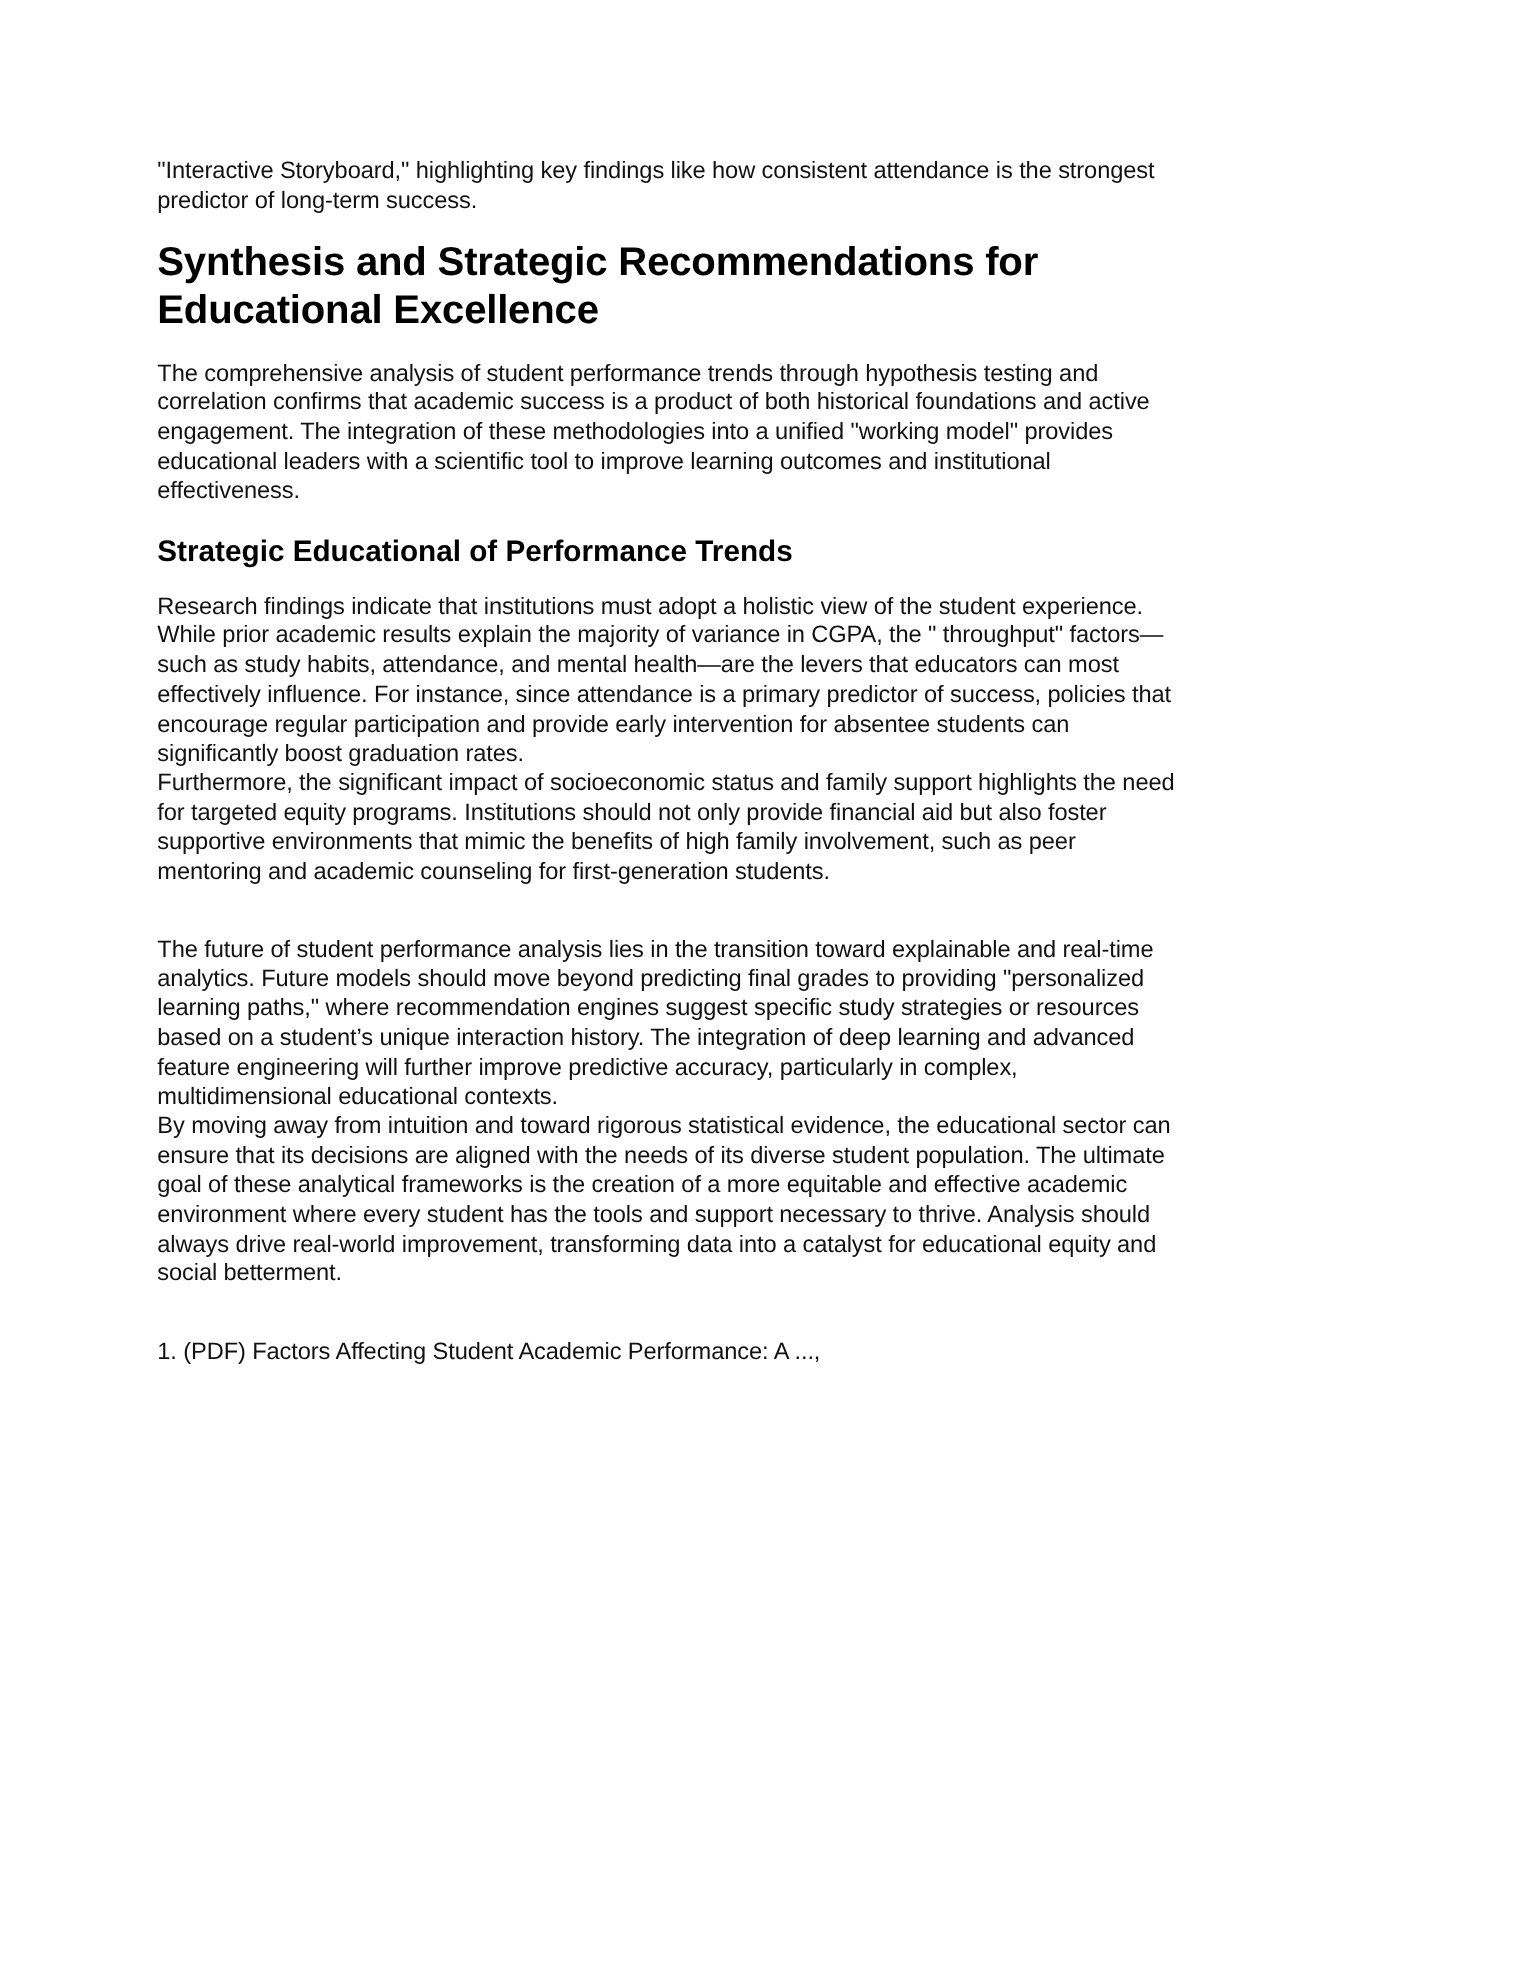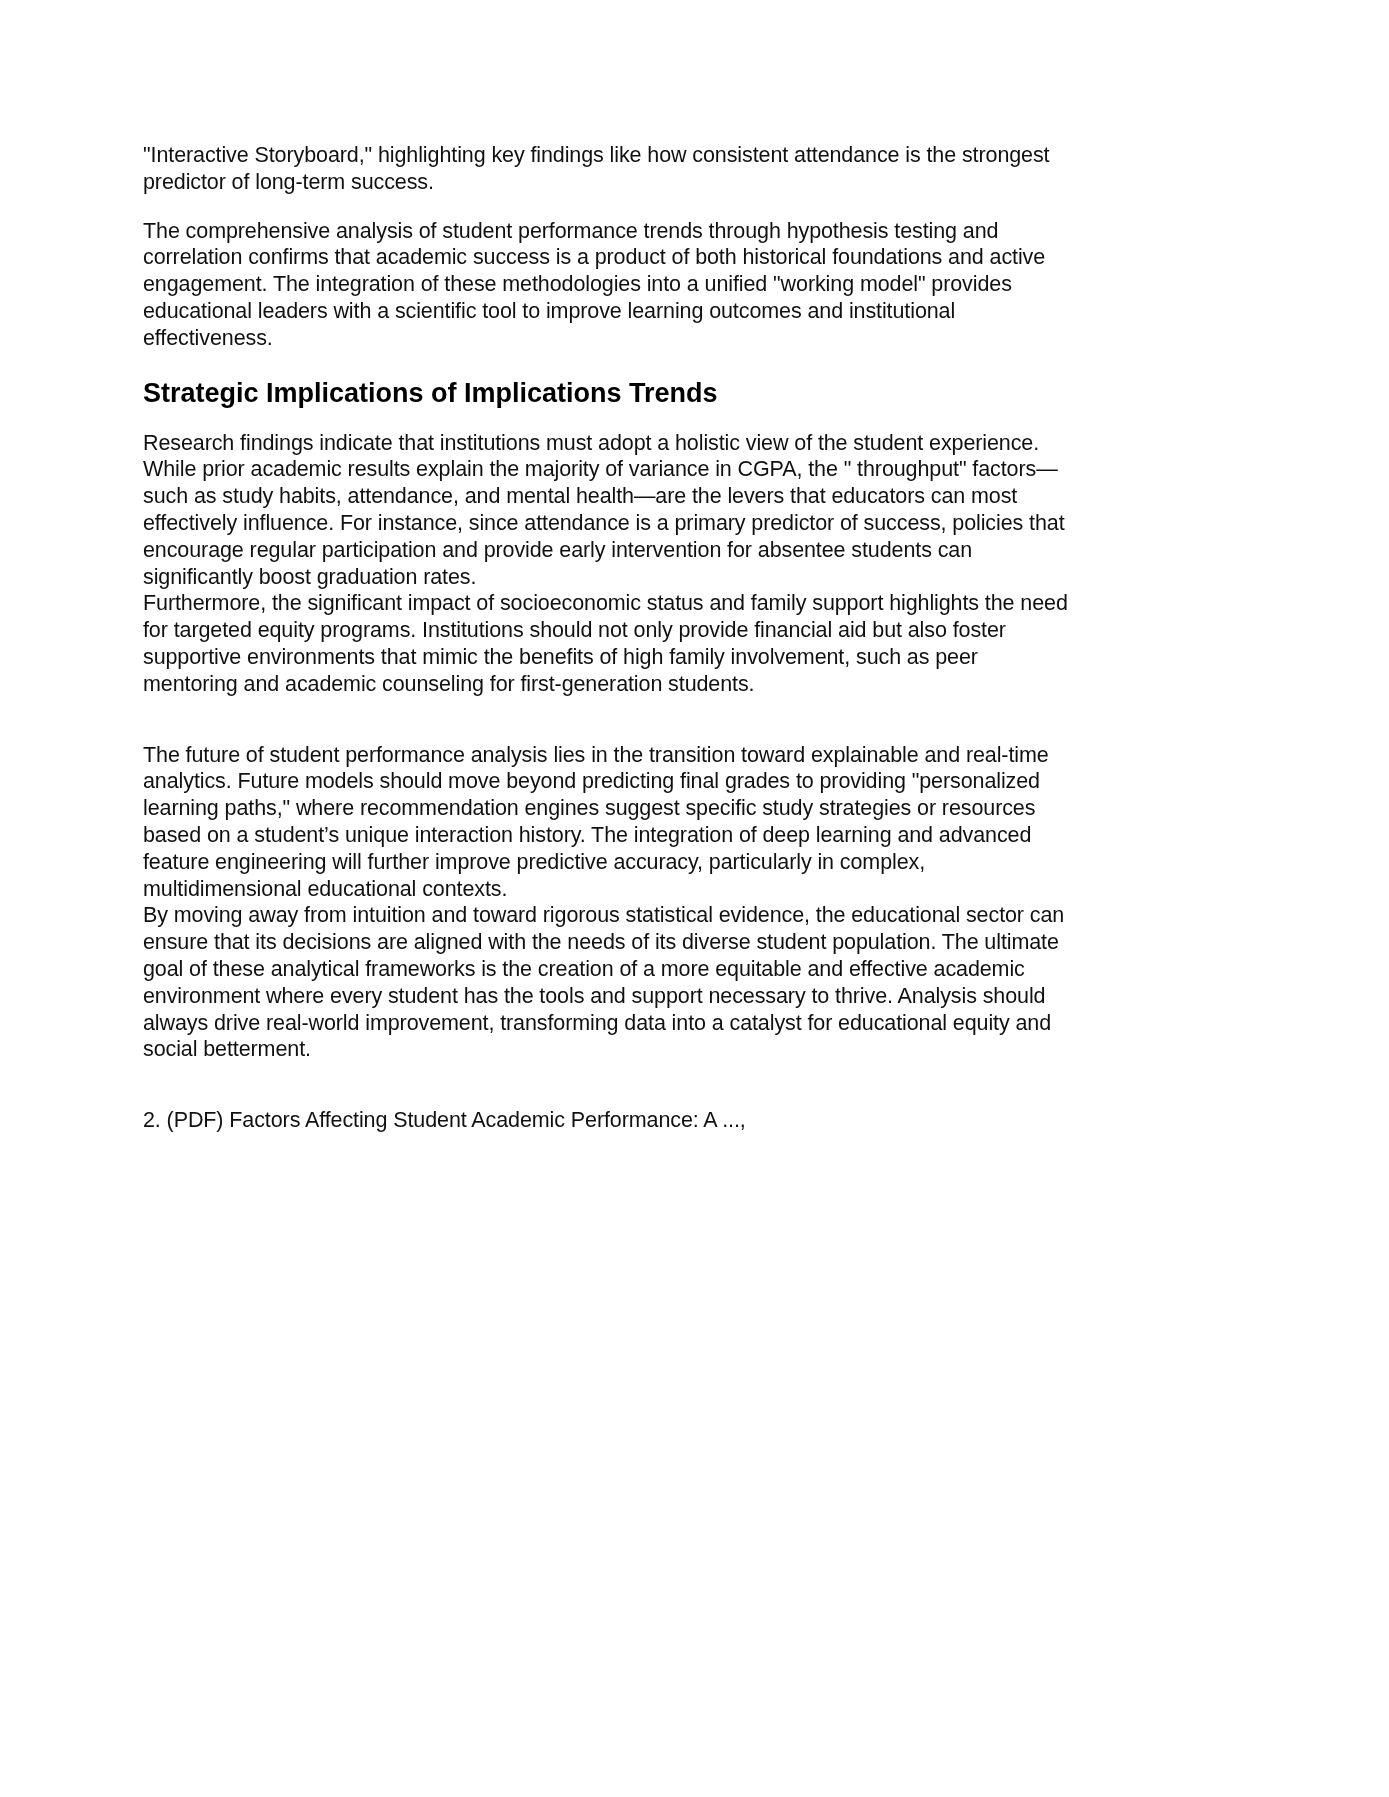--- a/index.html
+++ b/index.html
@@ -28,33 +28,34 @@
   .gap-h3-p { height: 20px; }
   .cite { word-break: break-all; }
 </style>
 </head>
 <body>
 
 <div class="page">
 
   <p class="body">"Interactive Storyboard," highlighting key findings like how consistent attendance is the strongest predictor of long-term success.</p>
 
+  <h1>Synthesis and Strategic Recommendations for Educational Excellence</h1>
   <div class="gap-h1-p"></div>
   <p class="body">The comprehensive analysis of student performance trends through hypothesis testing and correlation confirms that academic success is a product of both historical foundations and active engagement. The integration of these methodologies into a unified "working model" provides educational leaders with a scientific tool to improve learning outcomes and institutional effectiveness.</p>
 
   <div class="gap-p-h2"></div>
-  <h2>Strategic Implications of Implications Trends</h2>
+  <h2>Strategic Educational of Performance Trends</h2>
   <div class="gap-h2-p"></div>
   <p class="body">Research findings indicate that institutions must adopt a holistic view of the student experience. While prior academic results explain the majority of variance in CGPA, the " throughput" factors—such as study habits, attendance, and mental health—are the levers that educators can most effectively influence. For instance, since attendance is a primary predictor of success, policies that encourage regular participation and provide early intervention for absentee students can significantly boost graduation rates.</p>
   <p class="body">Furthermore, the significant impact of socioeconomic status and family support highlights the need for targeted equity programs. Institutions should not only provide financial aid but also foster supportive environments that mimic the benefits of high family involvement, such as peer mentoring and academic counseling for first-generation students.</p>
 
   <div class="gap-p-h2"></div>
   <div class="gap-h2-p"></div>
   <p class="body">The future of student performance analysis lies in the transition toward explainable and real-time analytics. Future models should move beyond predicting final grades to providing "personalized learning paths," where recommendation engines suggest specific study strategies or resources based on a student’s unique interaction history. The integration of deep learning and advanced feature engineering will further improve predictive accuracy, particularly in complex, multidimensional educational contexts.</p>
   <p class="body">By moving away from intuition and toward rigorous statistical evidence, the educational sector can ensure that its decisions are aligned with the needs of its diverse student population. The ultimate goal of these analytical frameworks is the creation of a more equitable and effective academic environment where every student has the tools and support necessary to thrive. Analysis should always drive real-world improvement, transforming data into a catalyst for educational equity and social betterment.</p>
 
   <div class="gap-p-h3"></div>
   <div class="gap-h3-p"></div>
   <div class="cite">
-    <p class="body">2. (PDF) Factors Affecting Student Academic Performance: A ...,</p>
+    <p class="body">1. (PDF) Factors Affecting Student Academic Performance: A ...,</p>
   </div>
 
 </div>
 
 </body></html>

